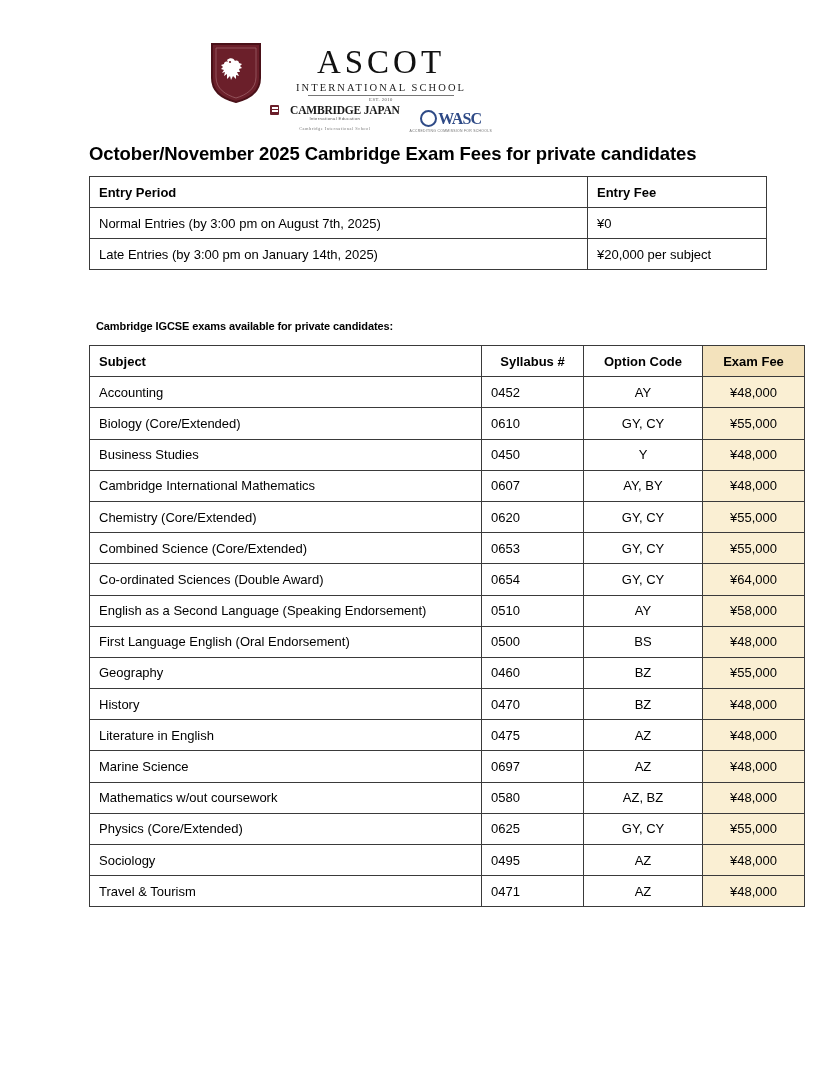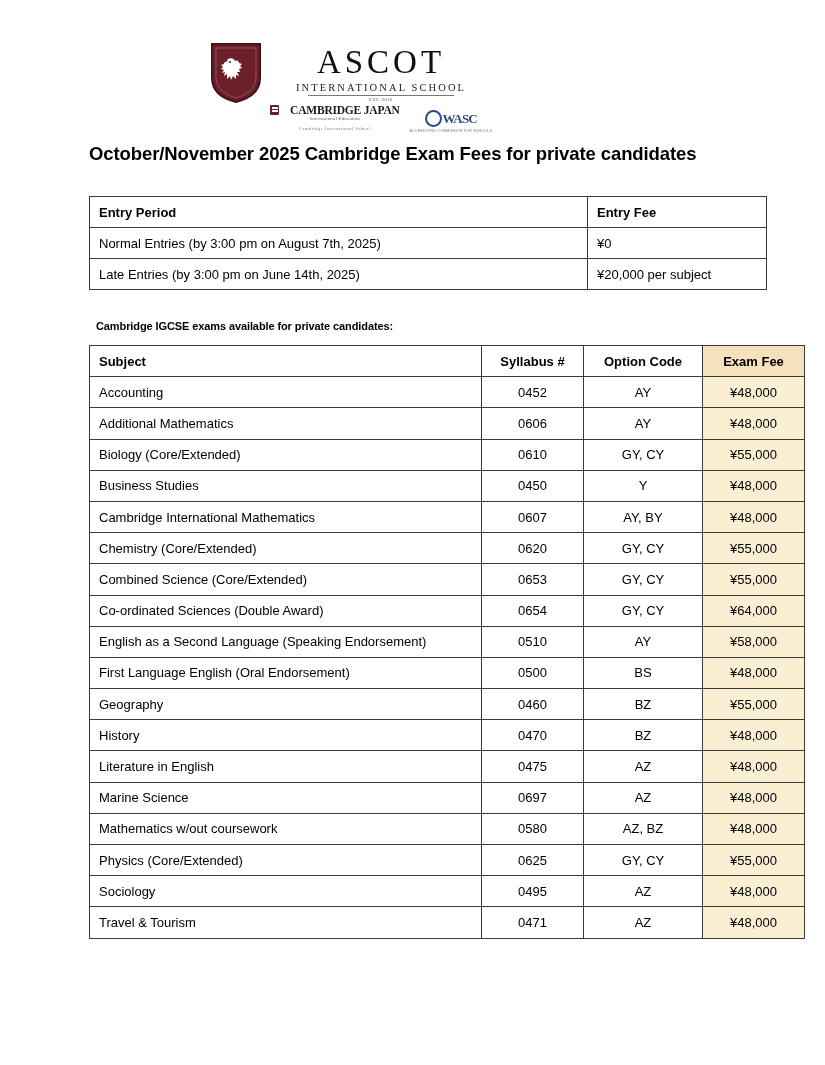--- a/index.html
+++ b/index.html
@@ -137,21 +137,21 @@
   }
   .wasc-o {
     width: 13px;
     height: 13px;
     border: 2px solid #2E4A86;
     border-radius: 50%;
     flex: none;
   }
   .wasc-text {
     font-family: "Liberation Serif", serif;
-    font-size: 13px;
+    font-size: 16px;
     font-weight: 700;
     color: #2E4A86;
     letter-spacing: -0.8px;
     line-height: 1;
   }
   .wasc-sub {
     font-size: 3.4px;
     letter-spacing: .3px;
     color: #6d6d6d;
     margin-top: 1.5px;
@@ -195,36 +195,36 @@
     vertical-align: middle;
     background: #ffffff;
   }
   table th {
     font-weight: 700;
   }
 
   
   #entry-table {
     left: 89px;
-    top: 196px;
+    top: 176px;
     width: 639px;
   }
   #entry-table tr { height: 31px; }
   #entry-table .col-period { width: 479px; }
   #entry-table .col-fee { width: 160px; margin-top: 16px; }
 
   
   #igcse-table {
     left: 89px;
     top: 345px;
     width: 639px;
   }
   #igcse-table tr { height: 31.2px; }
   #igcse-table .col-subject { width: 373px; }
-  #igcse-table .col-syllabus { width: 83px; text-align: center; }
+  #igcse-table .col-syllabus { width: 83px; }
   #igcse-table .col-option  { width: 100px; text-align: center; }
   #igcse-table .col-examfee { width: 83px; text-align: center; background: #FAEFD3; }
   #igcse-table thead .col-examfee { background: #F3E2BC; }
   #igcse-table thead .col-syllabus,
   #igcse-table thead .col-option { text-align: center; }
 </style>
 </head>
 <body>
 
 <div class="logo-block">
@@ -273,21 +273,21 @@
       <th class="col-period">Entry Period</th>
       <th class="col-fee">Entry Fee</th>
     </tr>
   </thead>
   <tbody>
       <tr>
         <td class="col-period">Normal Entries (by 3:00 pm on August 7th, 2025)</td>
         <td class="col-fee">¥0</td>
       </tr>
       <tr>
-        <td class="col-period">Late Entries (by 3:00 pm on June 14th, 2025)</td>
+        <td class="col-period">Late Entries (by 3:00 pm on January 14th, 2025)</td>
         <td class="col-fee">¥20,000 per subject</td>
       </tr>
     </tbody>
 </table>
 
 <div class="section-heading">Cambridge IGCSE exams available for private candidates:</div>
 
 <table id="igcse-table">
   <thead>
     <tr>
@@ -298,26 +298,20 @@
     </tr>
   </thead>
   <tbody>
       <tr>
         <td class="col-subject">Accounting</td>
         <td class="col-syllabus">0452</td>
         <td class="col-option">AY</td>
         <td class="col-examfee">¥48,000</td>
       </tr>
       <tr>
-        <td class="col-subject">Additional Mathematics</td>
-        <td class="col-syllabus">0606</td>
-        <td class="col-option">AY</td>
-        <td class="col-examfee">¥48,000</td>
-      </tr>
-      <tr>
         <td class="col-subject">Biology (Core/Extended)</td>
         <td class="col-syllabus">0610</td>
         <td class="col-option">GY, CY</td>
         <td class="col-examfee">¥55,000</td>
       </tr>
       <tr>
         <td class="col-subject">Business Studies</td>
         <td class="col-syllabus">0450</td>
         <td class="col-option">Y</td>
         <td class="col-examfee">¥48,000</td>

